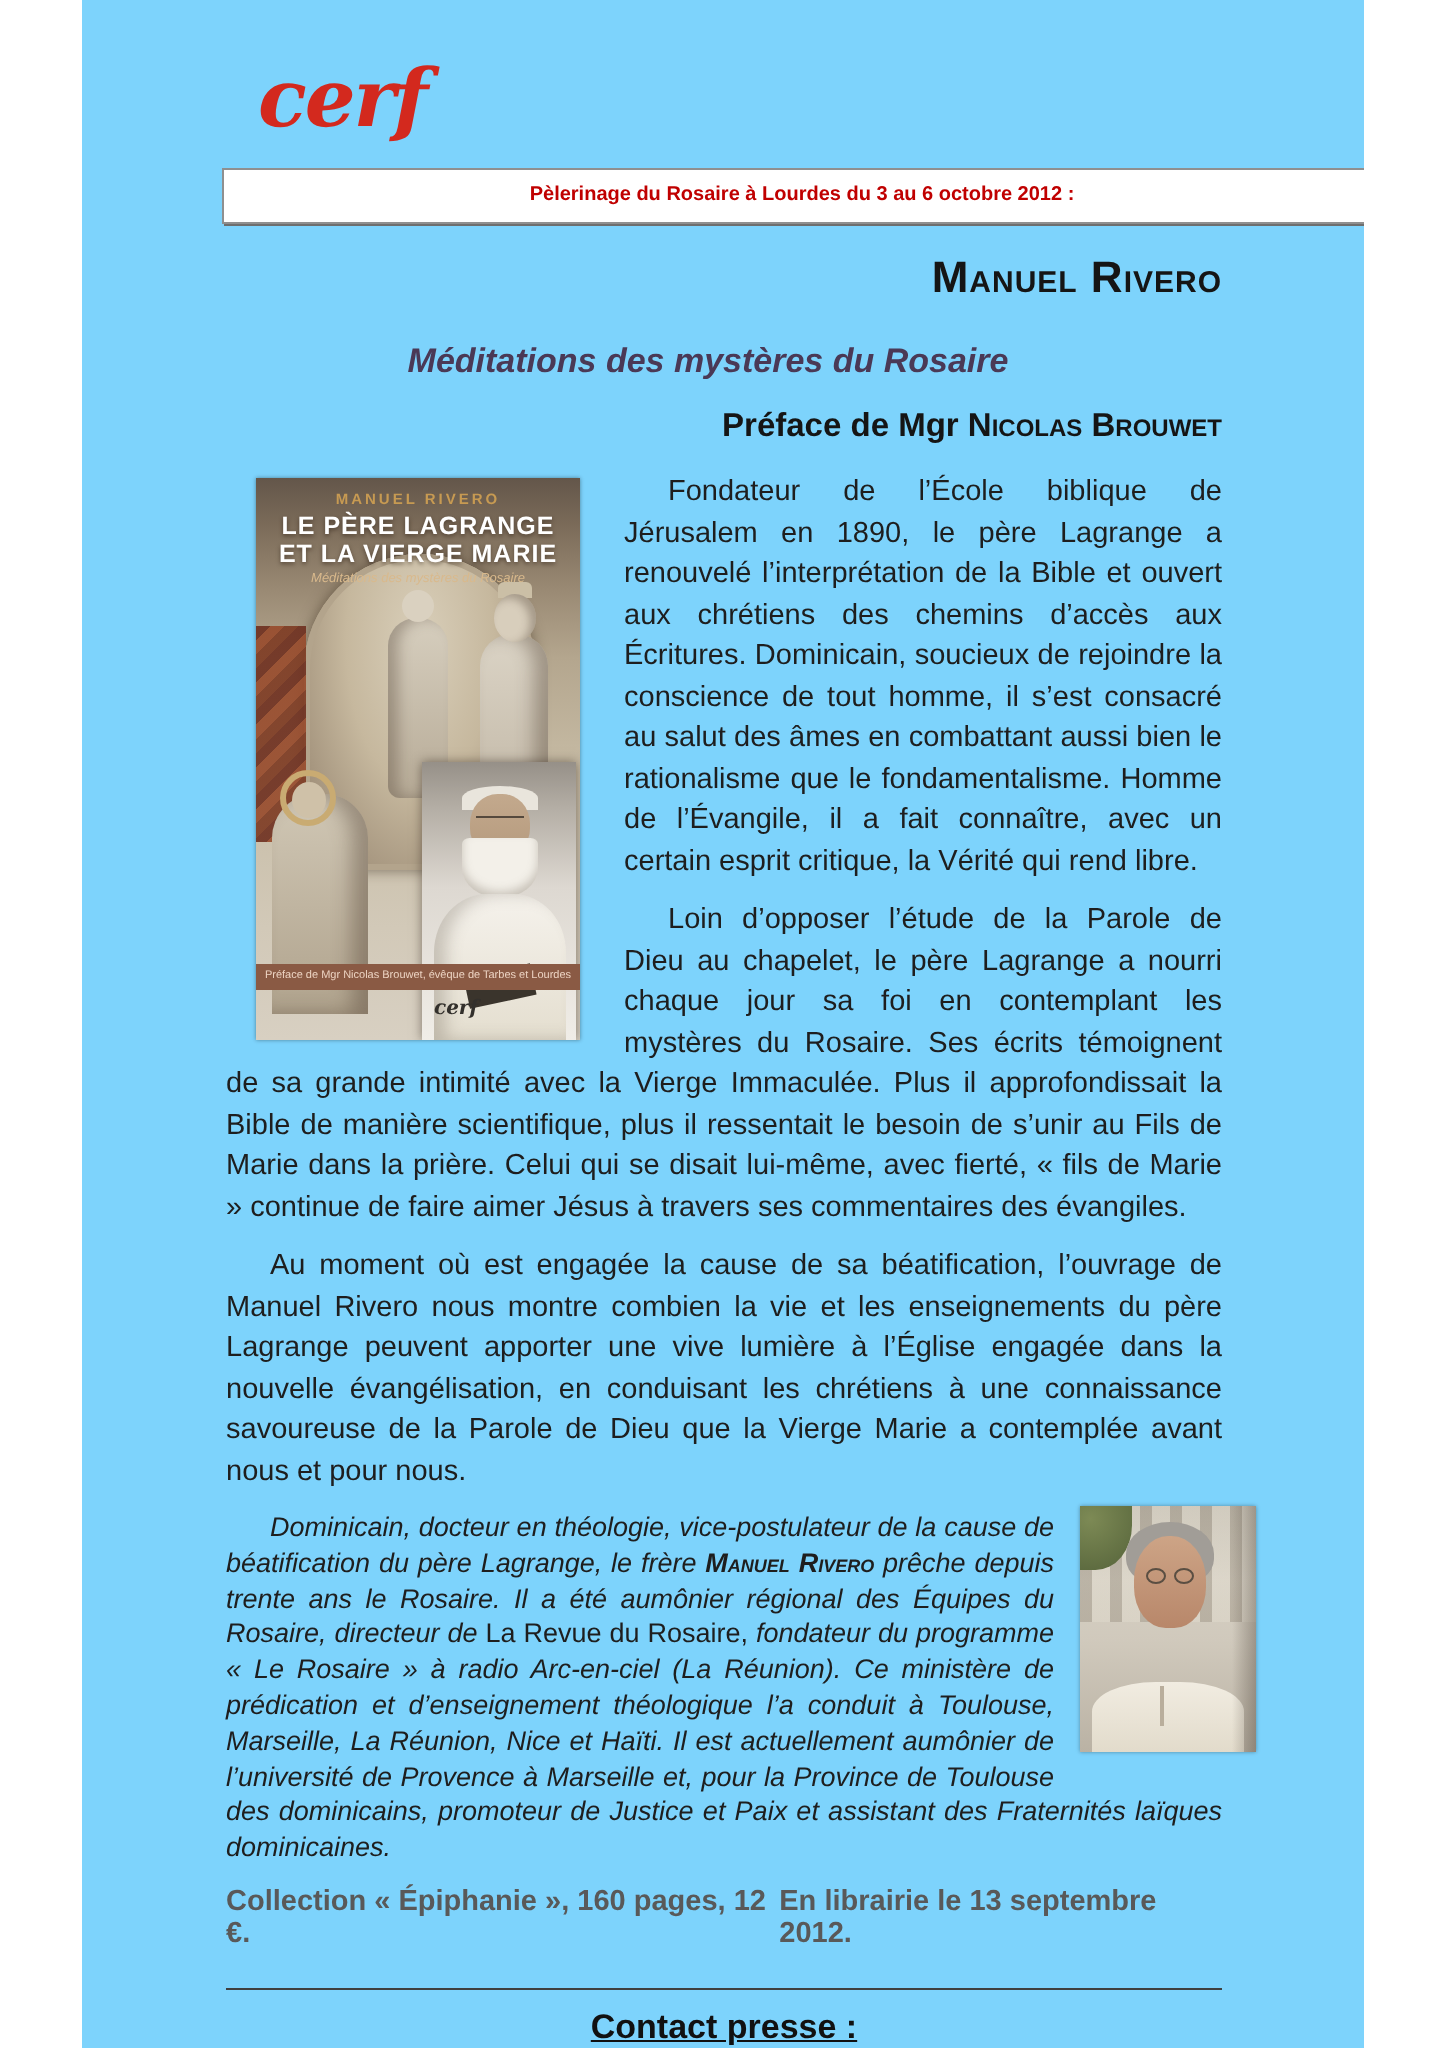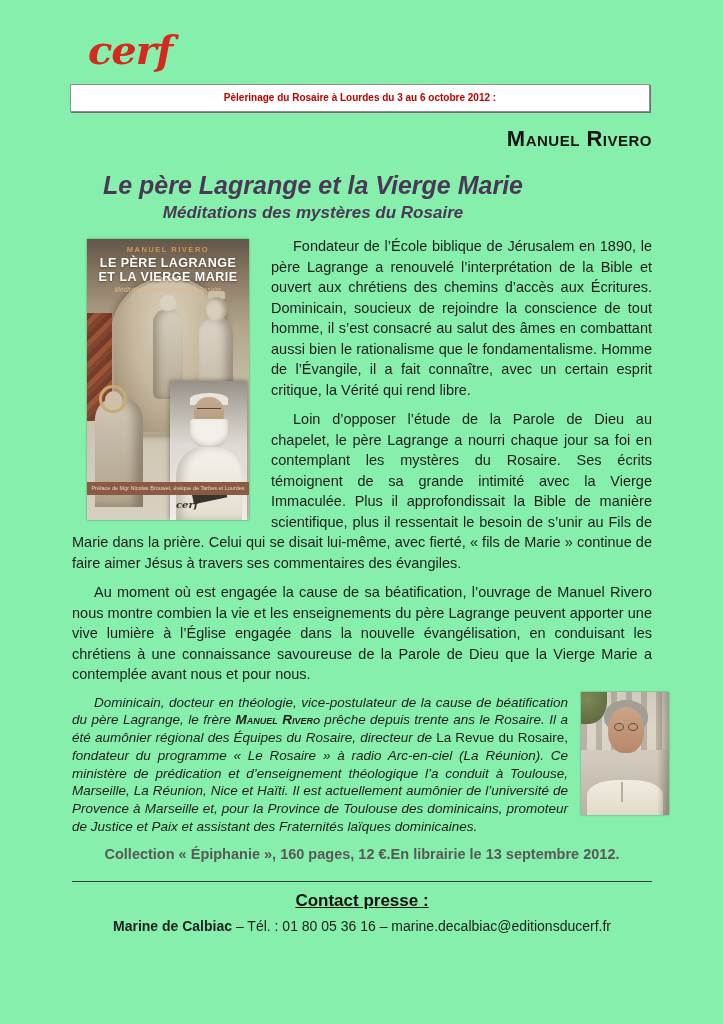--- a/index.html
+++ b/index.html
@@ -1,21 +1,21 @@
 <!DOCTYPE html>
 <html><head>
 <meta charset="utf-8">
 <style>
   * { margin:0; padding:0; box-sizing:border-box; }
   html,body { background:#ffffff; }
   .page {
     position:relative;
-    width:723px; height:1024px;
+    width:641px; height:1024px;
     margin:0 auto;
-    background:#86efac;
+    background:#7dd3fc;
     overflow:hidden;
     font-family:"Liberation Sans", sans-serif;
     color:#1e1e1e;
   }
   
   .logo {
     margin:28px 0 0 88px;
     font-family:"DejaVu Serif", serif;
     font-style:italic; font-weight:bold;
     font-size:40px; line-height:44px;
@@ -216,24 +216,24 @@
 
   <div class="logo">cerf</div>
 
   <div class="banner">
     <div>Pèlerinage du Rosaire à Lourdes du 3 au 6 octobre 2012 :</div>
   </div>
 
   <div class="byline">Manuel Rivero</div>
 
   <div class="title-block">
-    <div class="doc-title">Le père Lagrange et la Vierge Marie</div>
     <div class="doc-subtitle">Méditations des mystères du Rosaire</div>
   </div>
 
+  <div class="preface"><span>Préface de Mgr </span><span class="sc">Nicolas Brouwet</span></div>
 
   <div class="content">
 
     <div class="cover">
       <div class="cov-arch"></div>
       <div class="cov-glass"></div>
       <div class="st-mary"></div>
       <div class="st-mary-crown"></div>
       <div class="st-mary-head"></div>
       <div class="st-child"></div>

